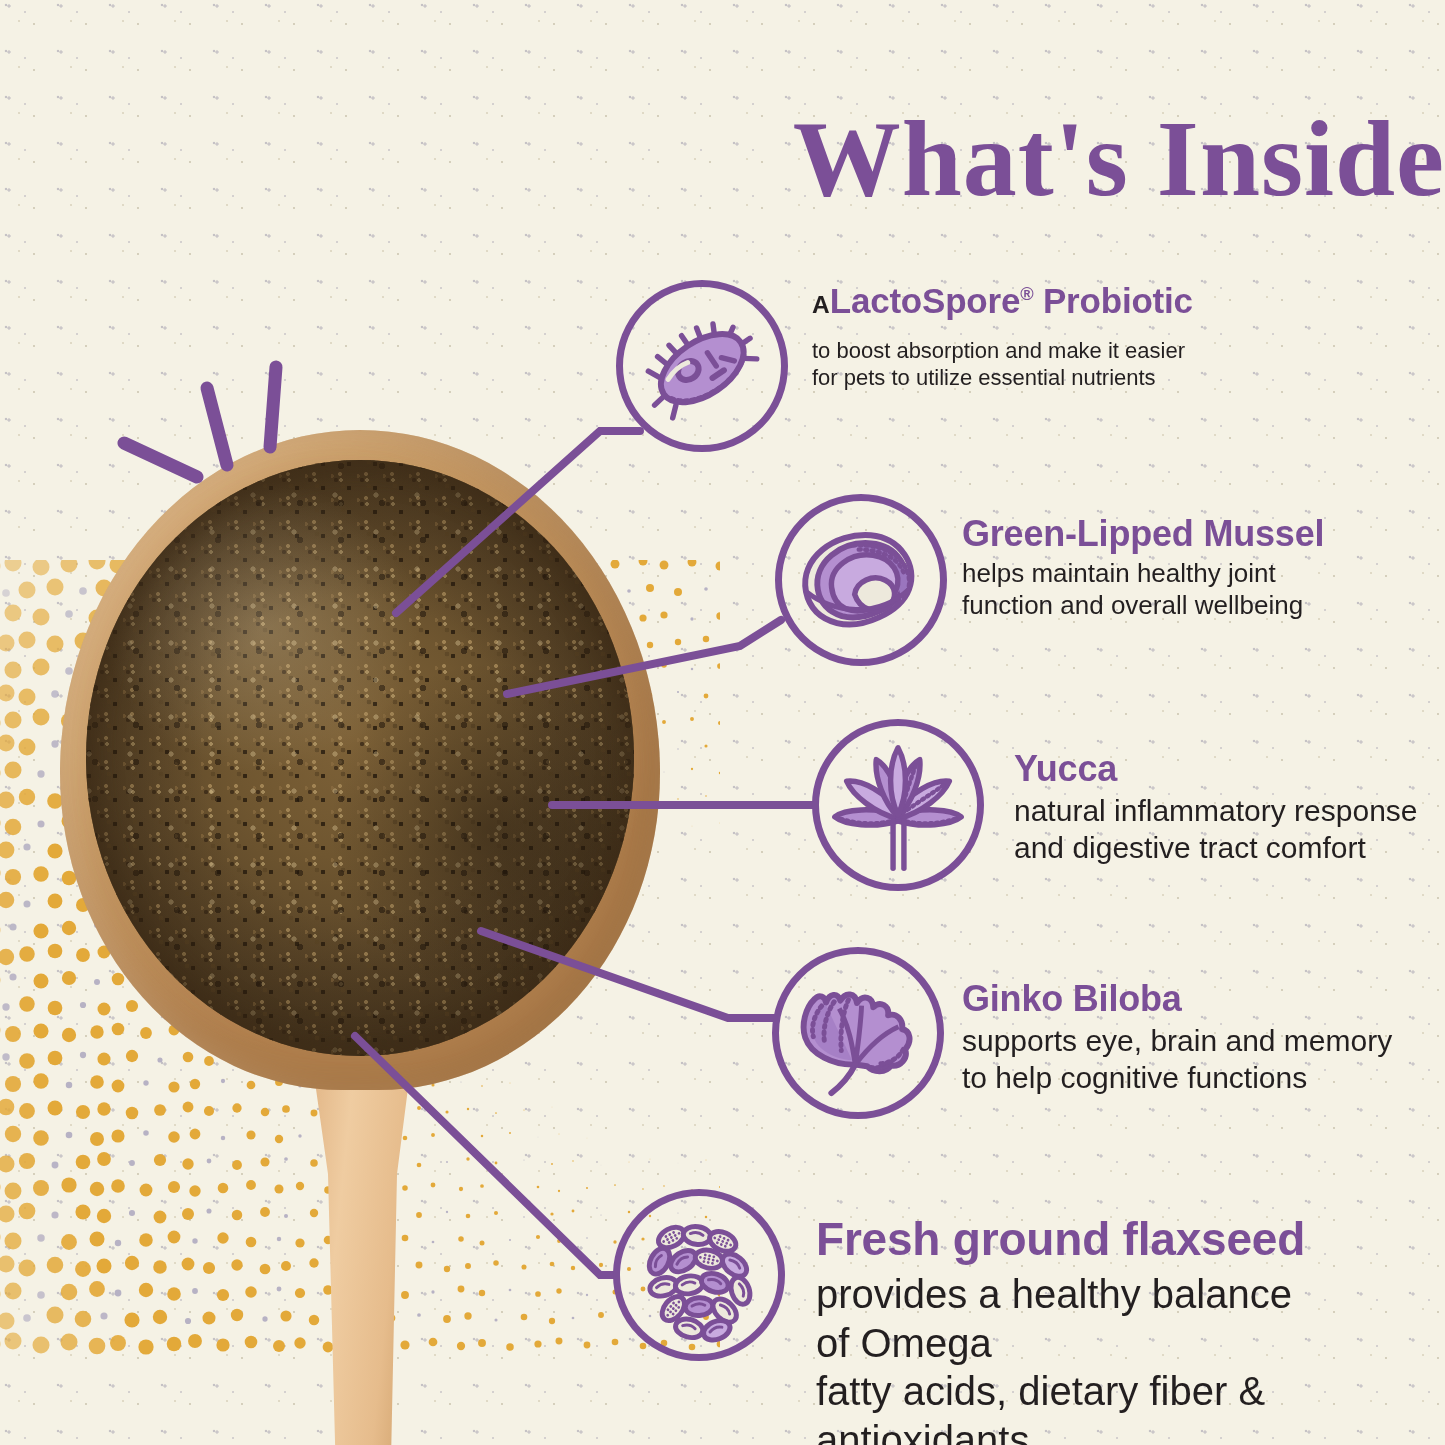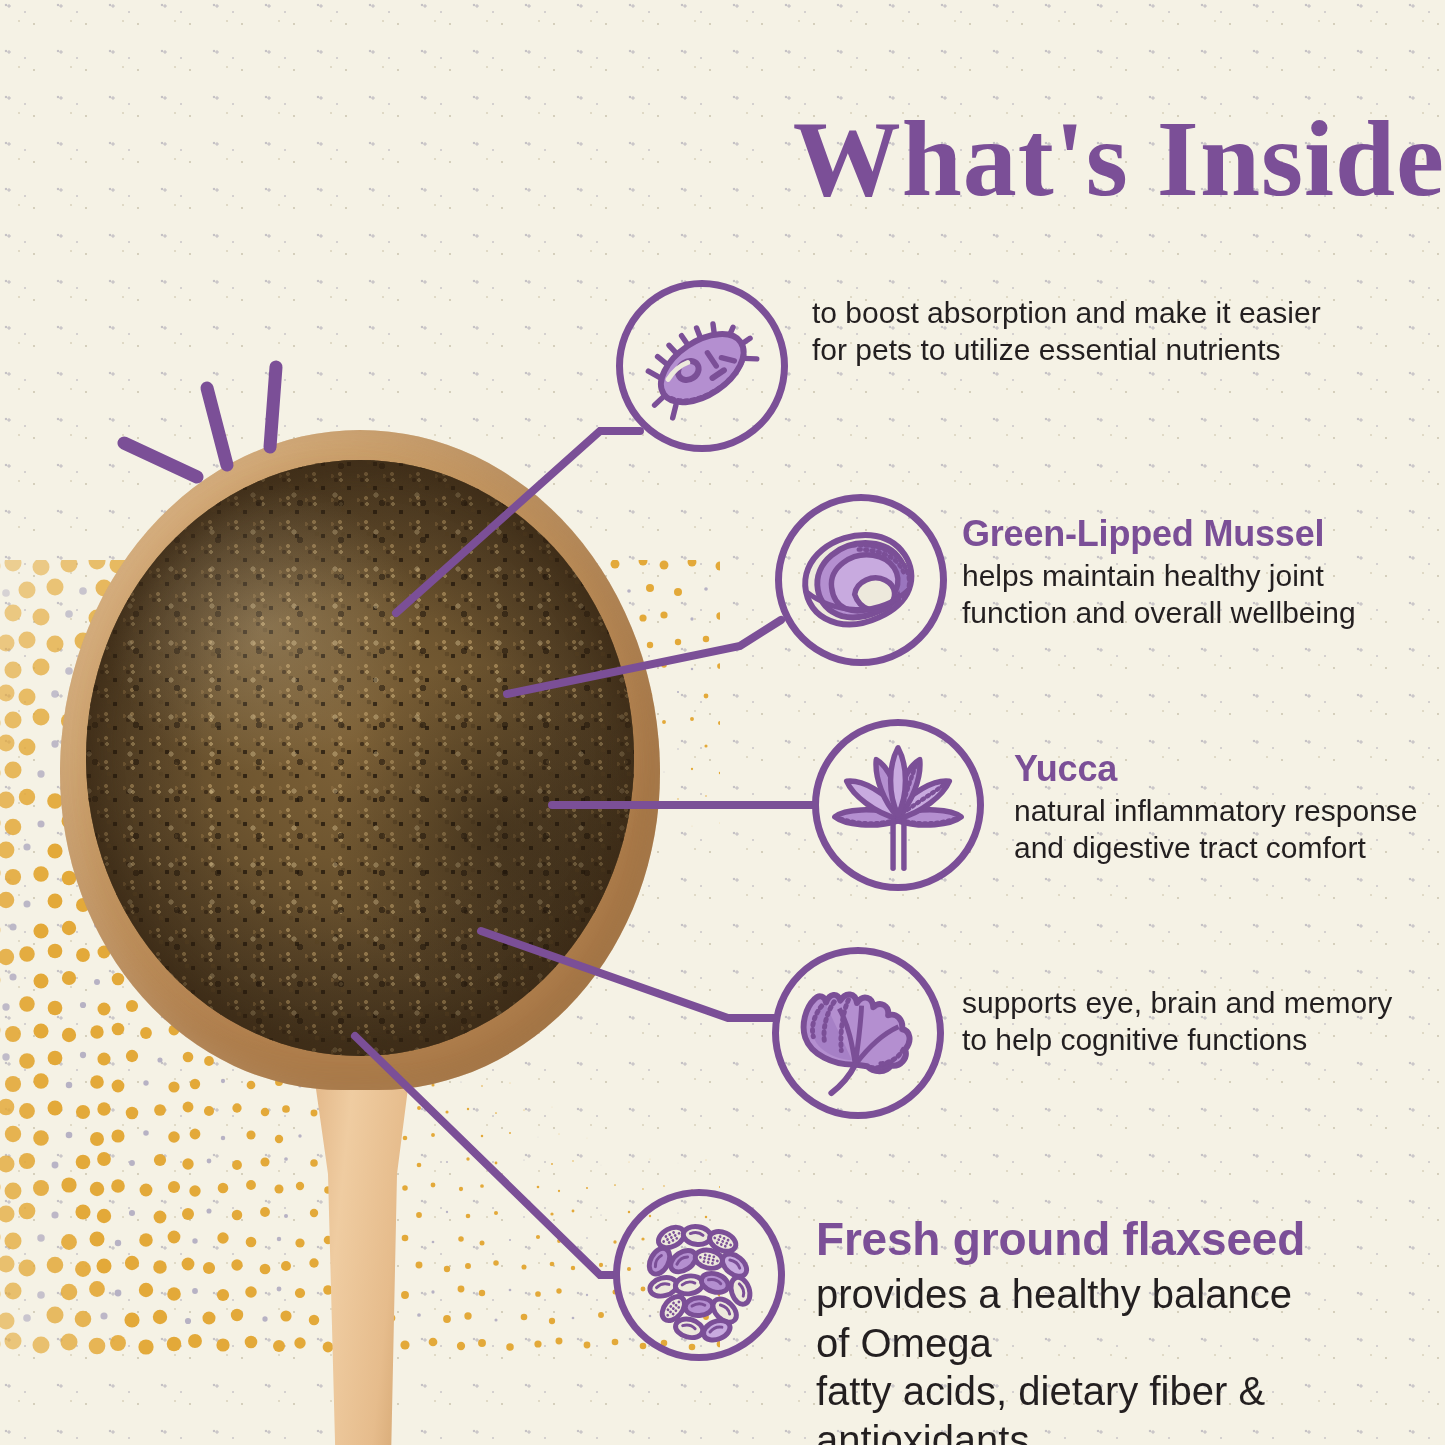--- a/index.html
+++ b/index.html
@@ -1058,41 +1058,44 @@
         <path d="M36,90 a47,27 0 0 0 86,4" fill="none" stroke="#7B4F97" stroke-width="5" stroke-dasharray="2.5 4.5" stroke-linecap="round"></path>
         <ellipse cx="66" cy="76" rx="11" ry="9" fill="none" stroke="#7B4F97" stroke-width="6"></ellipse>
         <line x1="92" y1="72" x2="92" y2="88" stroke="#7B4F97" stroke-width="5.5" stroke-linecap="round"></line>
         <line x1="101" y1="84" x2="110" y2="94" stroke="#7B4F97" stroke-width="5.5" stroke-linecap="round"></line>
         <line x1="82" y1="96" x2="96" y2="96" stroke="#7B4F97" stroke-width="6" stroke-linecap="round"></line>
         <path d="M44,72 q14,-6 26,-3" fill="none" stroke="#EDE9DC" stroke-width="5" stroke-linecap="round"></path>
       </g>
     </svg>
   </div>
   <div class="txt" style="left:812px;top:282px;width:520px;">
-    <p style="font-size:30px;margin-top:13px;">to boost absorption and make it easier
+    <h3 style="font-size:35px;">
+      <span class="lead">A</span><span>LactoSpore</span><sup>®</sup><span> Probiotic</span>
+    </h3>
+    <p style="font-size:22px;margin-top:19px;">to boost absorption and make it easier
 for pets to utilize essential nutrients</p>
   </div>
 
   <div class="circle" style="left:775px;top:494px;width:172px;height:172px;">
     <svg viewBox="0 0 160 160">
       <g transform="rotate(-18 80 82)">
         <path d="M24,74 C28,40 70,26 104,40 C132,52 140,84 124,104 C108,124 66,128 44,114 C30,105 22,92 24,74 Z" fill="#EDE9DC" stroke="#7B4F97" stroke-width="6"></path>
         <path d="M36,76 C40,48 74,36 102,48 C126,58 132,84 119,101 C106,118 70,121 51,109 C40,101 34,90 36,76 Z" fill="#B48FD0" stroke="#7B4F97" stroke-width="6"></path>
         <path d="M84,44 C108,50 128,66 128,88 C128,100 122,108 113,112 C118,92 108,62 84,44 Z" fill="#9A75BE" stroke="none"></path>
         <path d="M84,44 C108,50 128,66 128,88 C128,100 122,108 113,112" fill="none" stroke="#7B4F97" stroke-width="5" stroke-dasharray="2 4.5" stroke-linecap="round"></path>
         <path d="M88,50 C110,58 124,70 124,88" fill="none" stroke="#7B4F97" stroke-width="4.5" stroke-dasharray="2 4.5" stroke-linecap="round"></path>
         <path d="M50,78 C54,58 80,50 100,60 C118,69 122,88 111,101 C100,114 70,114 57,103 C49,96 48,88 50,78 Z" fill="#C8AADF" stroke="#7B4F97" stroke-width="5.5"></path>
         <path d="M70,92 C76,80 94,78 104,88 C113,97 110,110 98,114 C86,118 70,110 70,92 Z" fill="#EDE9DC" stroke="#7B4F97" stroke-width="5.5"></path>
         <path d="M24,74 C44,104 84,122 124,104" fill="none" stroke="#7B4F97" stroke-width="5"></path>
       </g>
     </svg>
   </div>
   <div class="txt" style="left:962px;top:515px;width:480px;">
     <h3 style="font-size:36px;">Green-Lipped Mussel</h3>
-    <p style="font-size:30px;margin-top:5px;">helps maintain healthy joint
+    <p style="font-size:26px;margin-top:5px;">helps maintain healthy joint
 function and overall wellbeing</p>
   </div>
 
   <div class="circle" style="left:812px;top:719px;width:172px;height:172px;">
     <svg viewBox="0 0 160 160">
       <g>
 
         <path d="M80,96 C56,104 26,100 16,92 C26,84 56,82 80,90 Z" fill="#B48FD0" stroke="#7B4F97" stroke-width="5.5" stroke-linejoin="round"></path>
         <path d="M80,96 C104,104 134,100 144,92 C134,84 104,82 80,90 Z" fill="#B48FD0" stroke="#7B4F97" stroke-width="5.5" stroke-linejoin="round"></path>
         <path d="M22,94 C40,100 62,100 78,95" fill="none" stroke="#7B4F97" stroke-width="4.5" stroke-dasharray="2 4" stroke-linecap="round"></path>
@@ -1141,20 +1144,21 @@
         <path d="M118,106 C110,112 100,114 92,112" fill="none" stroke="#7B4F97" stroke-width="5" stroke-dasharray="2 4.5" stroke-linecap="round"></path>
         <path d="M128,90 C124,100 116,106 106,108" fill="none" stroke="#7B4F97" stroke-width="5" stroke-dasharray="2 4.5" stroke-linecap="round"></path>
         <path d="M82,112 C92,94 104,78 120,68" fill="none" stroke="#7B4F97" stroke-width="5"></path>
         <path d="M82,112 C76,92 70,74 58,58" fill="none" stroke="#7B4F97" stroke-width="5"></path>
         <path d="M82,112 C82,92 82,72 80,52" fill="none" stroke="#7B4F97" stroke-width="5"></path>
         <path d="M82,112 C78,124 70,136 62,144" fill="none" stroke="#7B4F97" stroke-width="6" stroke-linecap="round"></path>
       </g>
     </svg>
   </div>
   <div class="txt" style="left:962px;top:980px;width:470px;">
+    <h3 style="font-size:36px;">Ginko Biloba</h3>
     <p style="font-size:30px;margin-top:5px;">supports eye, brain and memory
 to help cognitive functions</p>
   </div>
 
   <div class="circle" style="left:613px;top:1189px;width:172px;height:172px;">
     <svg viewBox="0 0 160 160">
       <g id="seeds">
           <g transform="translate(52,42) rotate(-28)">
             <ellipse rx="14" ry="9" fill="#EDE9DC" stroke="#7B4F97" stroke-width="5"></ellipse>
             <g fill="#7B4F97">

